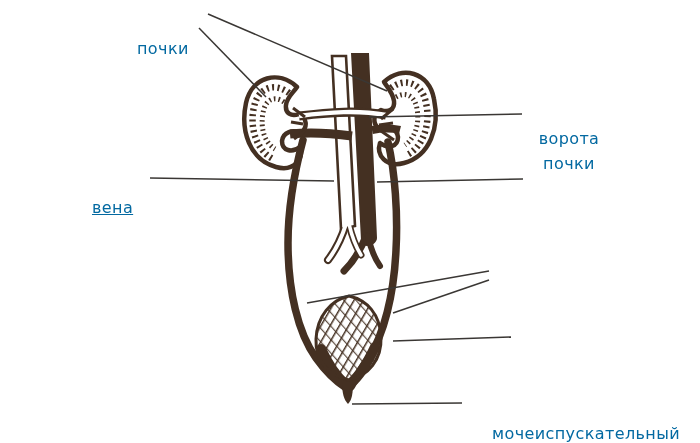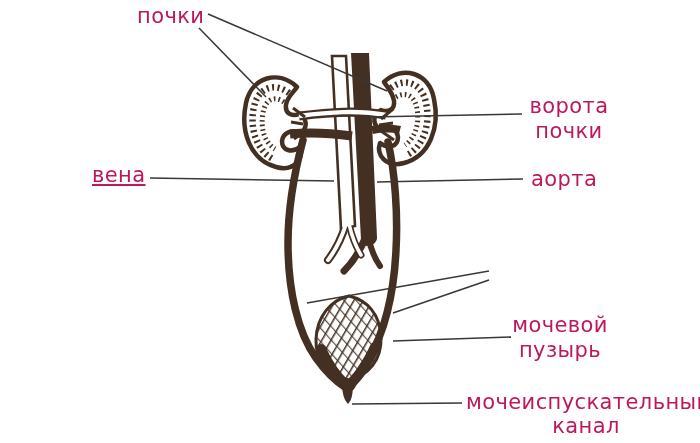--- a/index.html
+++ b/index.html
@@ -2,22 +2,22 @@
 <html><head>
 <meta charset="utf-8">
 <style>
   html,body{margin:0;padding:0;background:#fff;}
   .stage{
     position:relative;width:700px;height:443px;background:#fff;overflow:hidden;
     font-family:"DejaVu Sans","Liberation Sans",sans-serif;
   }
   .stage svg{position:absolute;left:0;top:0;}
   .lbl{
-    position:absolute;font-size:21px;line-height:25px;color:#be185d;
-    letter-spacing:.4px;white-space:normal;
+    position:absolute;font-size:16px;line-height:25px;color:#0369a1;
+    letter-spacing:.4px;white-space:normal;margin-top:32px;
   }
   .lbl.center{text-align:center;}
   .lbl-kidneys{left:137px;top:4px;}
   .lbl-hilum{left:523px;top:94px;width:92px;}
   .lbl-vein{left:92px;top:163px;text-decoration:underline;}
   .lbl-aorta{left:531px;top:167px;}
   .lbl-ureters{left:499px;top:258px;}
   .lbl-bladder{left:508px;top:313px;width:104px;}
   .lbl-urethra{left:466px;top:390px;width:240px;line-height:24px;}
 </style>
@@ -104,16 +104,14 @@
       <line x1="307" y1="303" x2="489" y2="271"></line>
       <line x1="393" y1="313" x2="489" y2="280"></line>
       <line x1="393" y1="341" x2="511" y2="337"></line>
       <line x1="352" y1="404" x2="462" y2="403"></line>
     </g>
   </svg>
 
   <div class="lbl lbl-kidneys">почки</div>
   <div class="lbl lbl-hilum center">ворота почки</div>
   <div class="lbl lbl-vein">вена</div>
-  <div class="lbl lbl-aorta">аорта</div>
-  <div class="lbl lbl-bladder center">мочевой пузырь</div>
   <div class="lbl lbl-urethra center">мочеиспускательный канал</div>
 </div>
 
 </body></html>

